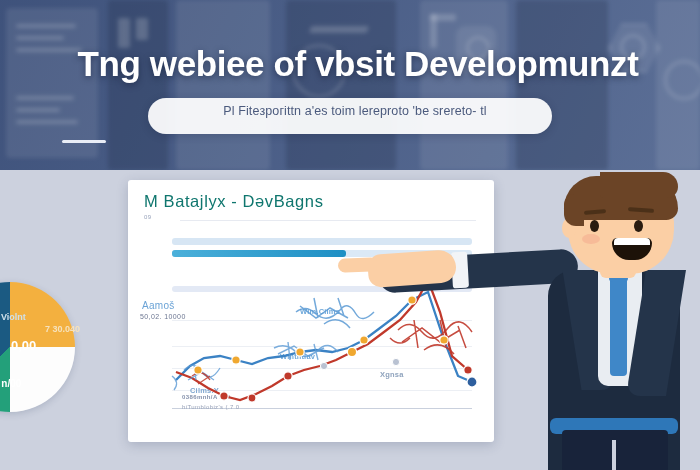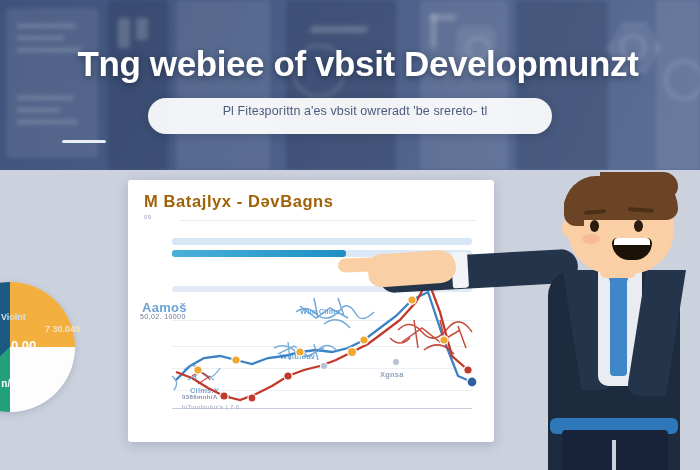--- a/index.html
+++ b/index.html
@@ -95,36 +95,36 @@
 
   
   .card {
     position:absolute; left:128px; top:180px; width:366px; height:262px;
     background:#ffffff; border-radius:3px;
     box-shadow:0 3px 12px rgba(45,60,95,0.22);
     overflow:hidden;
   }
   .card-title {
     position:absolute; left:16px; top:12px;
-    font-size:16.5px; font-weight:bold; color:#a16207;
+    font-size:16.5px; font-weight:normal; color:#0f766e;
     letter-spacing:0.6px; white-space:nowrap;
     filter:blur(.25px);
   }
   .card-sub { position:absolute; left:16px; top:34px; font-size:6px; color:#98a3bb; letter-spacing:.4px; }
   .hr-top { position:absolute; left:52px; top:40px; width:296px; height:1px; background:#e7eaf1; }
 
   
   .bar-track { position:absolute; height:7px; border-radius:3px; }
   .bar-fill  { position:absolute; height:7px; border-radius:3px; }
 
   
   .grid-line { position:absolute; height:1px; background:#eceff4; }
   .axis-line { position:absolute; background:#dfe3ec; }
 
-  .series-label { position:absolute; font-size:13px; font-weight:bold; color:#6ba3d6; white-space:nowrap; filter:blur(.4px); letter-spacing:.3px; }
+  .series-label { position:absolute; font-size:10px; font-weight:normal; color:#6ba3d6; white-space:nowrap; filter:blur(.4px); letter-spacing:.3px; }
   .axis-text { position:absolute; font-size:6px; color:#9aa4ba; white-space:nowrap; filter:blur(.45px); letter-spacing:.4px; }
   .blob-text { position:absolute; font-size:7.5px; font-weight:bold; color:#6ea8da; white-space:nowrap; filter:blur(.55px); letter-spacing:.2px; }
 
   
   .person { position:absolute; left:506px; top:172px; width:194px; height:298px; }
   .p-shape { position:absolute; }
   .hair { background:#6b4426; }
   .skin { background:#fbcfa5; }
   .suit { background:#1d2b3f; }
   .suit-l { background:#24344a; }
@@ -180,21 +180,21 @@
     <div class="bx dark" style="left:516px; top:0px; width:92px; height:170px;"></div>
     <div class="bnut" style="left:608px; top:22px;"></div>
     <div class="bcircle" style="left:620px; top:34px; width:26px; height:26px;"></div>
     <div class="bx" style="left:656px; top:0px; width:44px; height:170px;"></div>
     <div class="bcircle" style="left:664px; top:60px; width:40px; height:40px;"></div>
   </div>
 
   <div class="banner-title">Tng webiee of vbsit Developmunzt</div>
 
   <div class="subtitle-pill"></div>
-  <div class="subtitle-line1">Pl Fiteзрогittn a'es vbsit owreradt 'be srereto- tl</div>
+  <div class="subtitle-line1">Pl Fiteзрогittn a'es toim lereproto 'be srereto- tl</div>
   <div class="subtitle-dash"></div>
 </div>
 
 <div class="stage"></div>
 
 <div class="pie-wrap">
   <div class="pie"></div>
   <div class="pie-lbl l1">Violnt</div>
   <div class="pie-lbl l2">0,00</div>
   <div class="pie-lbl l3">4 n/00</div>

